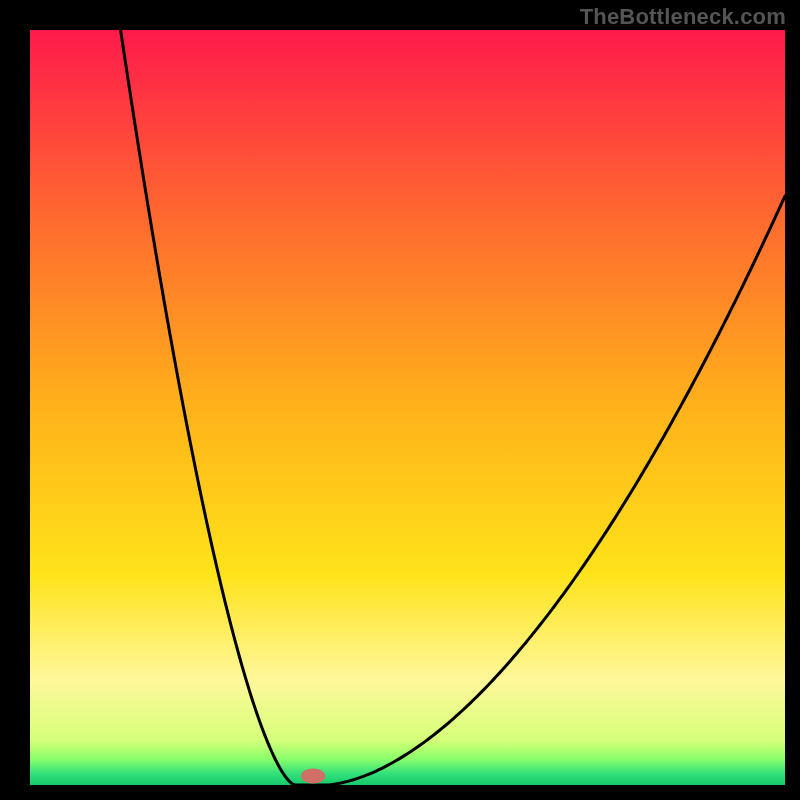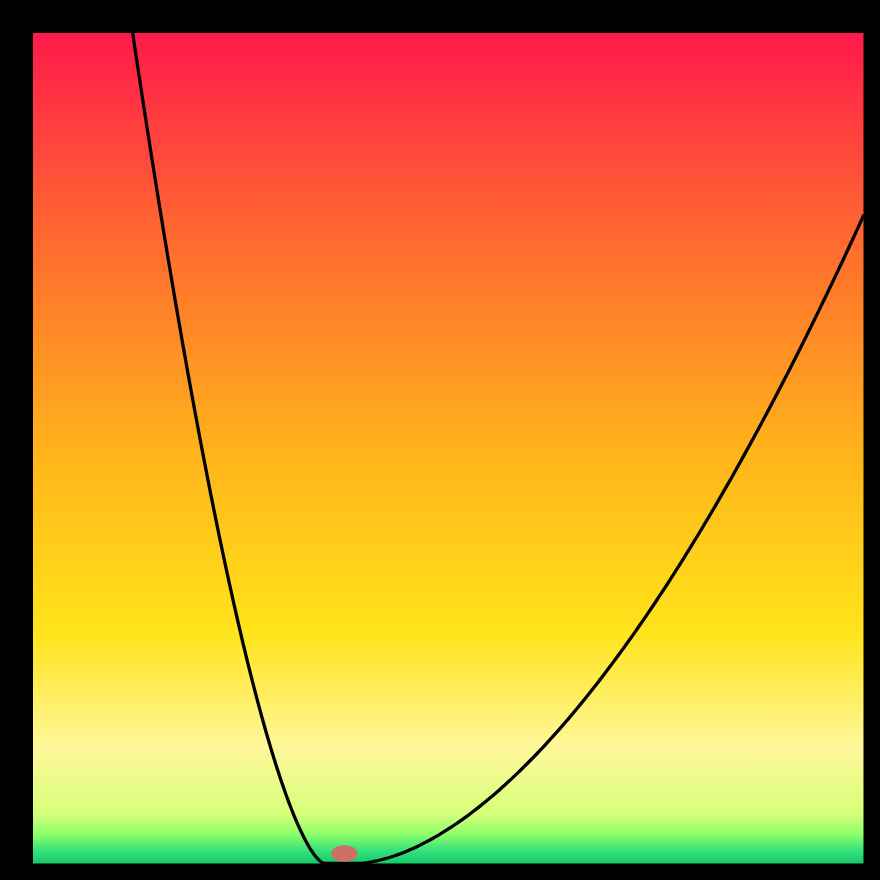--- a/index.html
+++ b/index.html
@@ -30,20 +30,21 @@
   svg {
     position: absolute;
     top: 0;
     left: 0;
   }
 </style>
 </head>
 <body>
 <div class="frame">
 
+  <div class="watermark">TheBottleneck.com</div>
 
   <svg id="chart-svg" width="800" height="800" viewBox="0 0 800 800">
       <defs>
         <linearGradient id="bg-grad" x1="0" y1="0" x2="0" y2="1">
           <stop offset="0%" stop-color="#ff1a4b"></stop>
           <stop offset="25%" stop-color="#ff6a2f"></stop>
           <stop offset="50%" stop-color="#ffb21a"></stop>
           <stop offset="72%" stop-color="#ffe31a"></stop>
           <stop offset="86%" stop-color="#fff79a"></stop>
           <stop offset="94%" stop-color="#d6ff7a"></stop>

